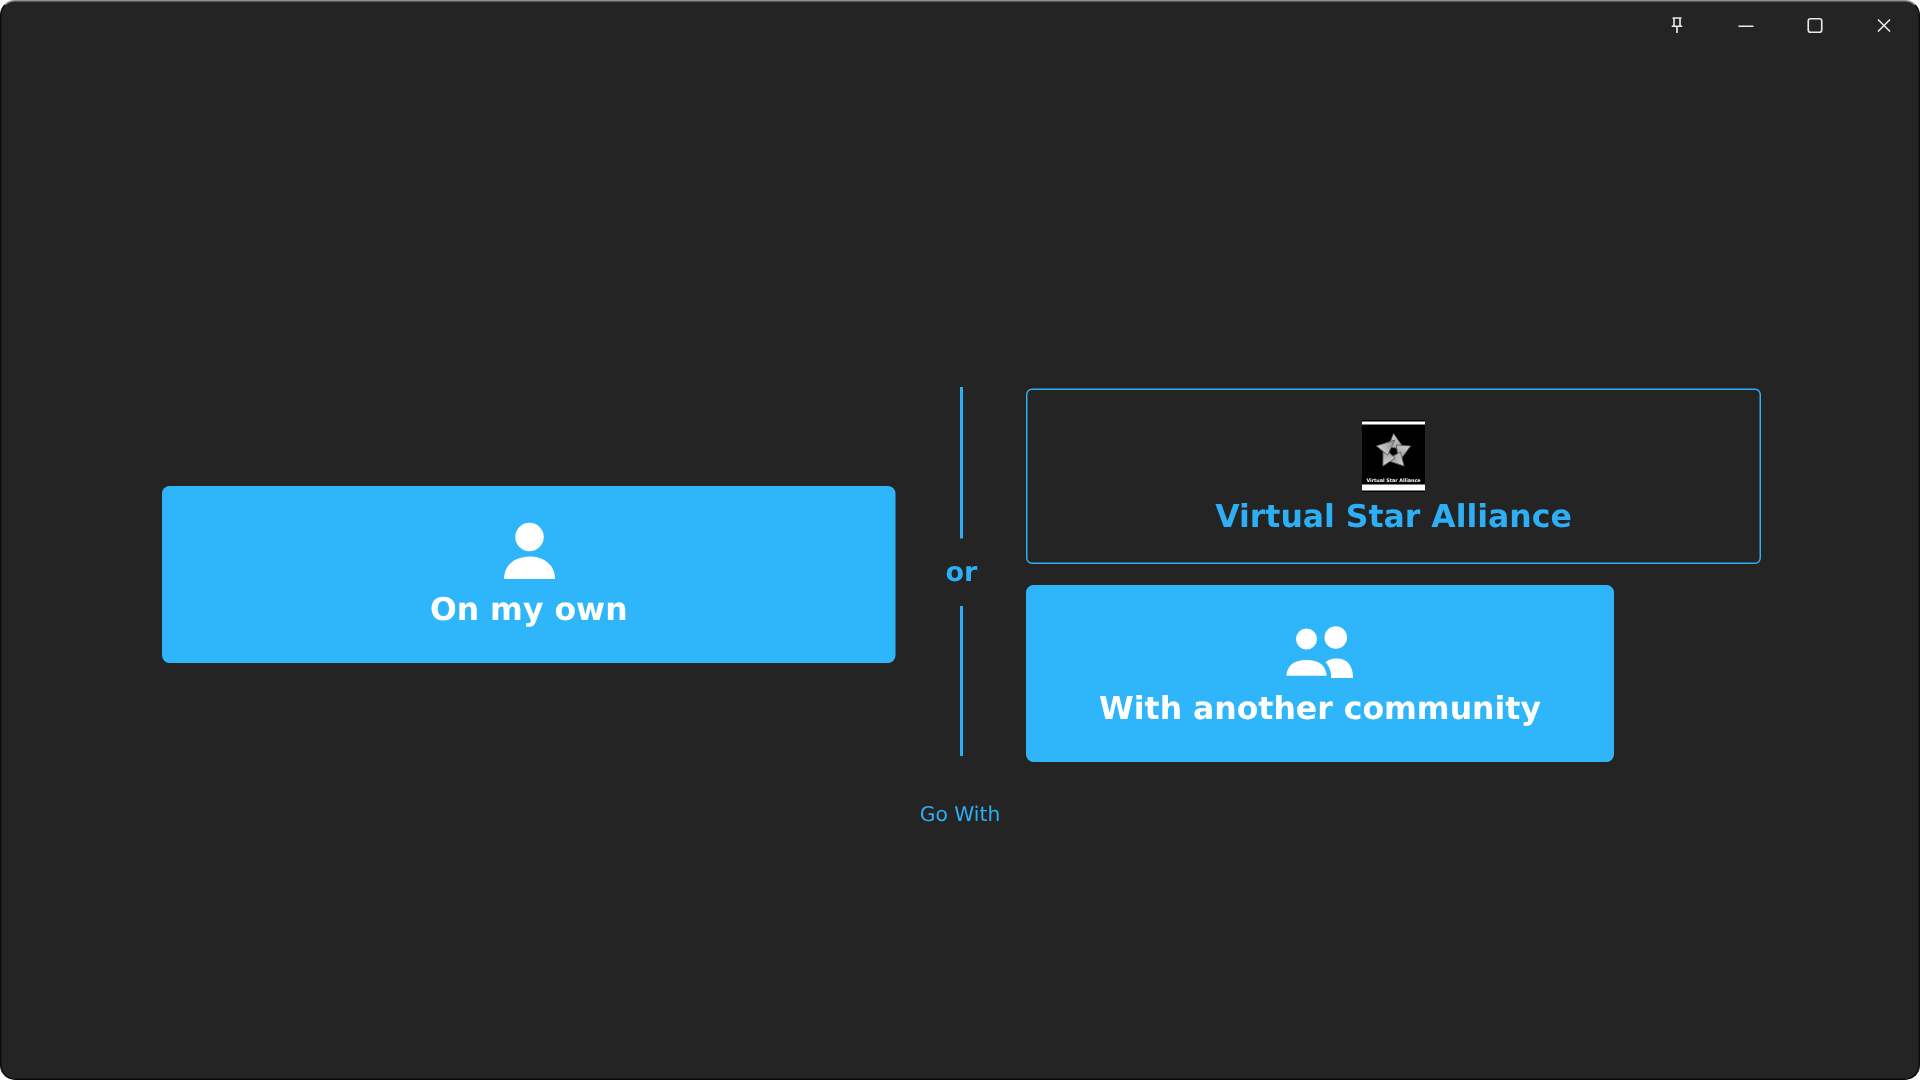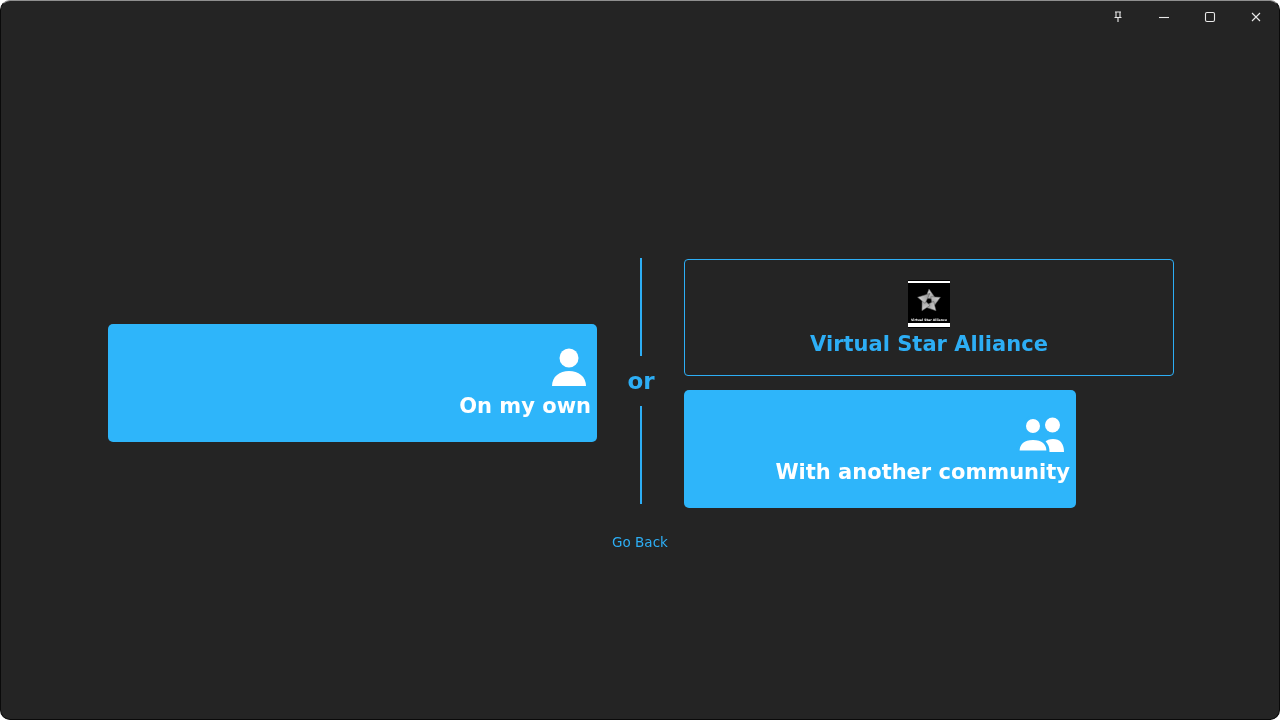--- a/index.html
+++ b/index.html
@@ -45,21 +45,20 @@
     gap: 4px;
     border: none; border-radius: 5px;
     font-family: inherit;
     font-size: 21px; font-weight: 700;
     cursor: pointer;
     box-sizing: border-box;
   }
   .opt-btn.filled {
     background: var(--fill, #2eb5fa);
     color: var(--textlight, #fff);
-    align-items: flex-end;
   }
   .opt-btn.outlined {
     background: transparent;
     border: 1px solid var(--accent, #2daef5);
     border-radius: 4px;
     color: var(--accent, #2daef5);
   }
   .btn-solo       { left: 107px; top: 323px; width: 489px; height: 118px; }
   .btn-vsa        { left: 683px; top: 258px; width: 490px; height: 117px; }
   .btn-community  { left: 683px; top: 389px; width: 392px; height: 118px; }
@@ -72,21 +71,21 @@
     width: 20px; height: 246px;
     display: flex; flex-direction: column; align-items: center;
   }
   .divider .line {
     width: 2px; flex: 1;
     background: var(--accent, #2daef5);
   }
   .divider .or-label {
     margin: 12px 0;
     color: var(--accent, #2daef5);
-    font-size: 23px; font-weight: 700;
+    font-size: 18px; font-weight: 700;
   }
   
   .go-back-row {
     position: absolute; top: 531px; left: 0; width: 100%;
     text-align: center;
   }
   .go-back {
     display: inline-block;
     background: none; border: none; padding: 2px 6px;
     font-family: inherit;
@@ -189,16 +188,16 @@
         <circle class="person-fill" cx="38.5" cy="11" r="7.5"></circle>
         <path class="person-fill" d="M28 38 C28 29.5 32 25 39 25 C46 25 50 29.5 50 38 Z"></path>
         <circle class="person-front" cx="19" cy="12" r="8.5"></circle>
         <path class="person-front" d="M4 38 C4 29 10 24.5 19 24.5 C28 24.5 34 29 34 38 Z"></path>
       </svg>
     </span>
     <span>With another community</span>
   </button>
 
   <div class="go-back-row">
-    <button class="go-back">Go Back</button>
+    <button class="go-back">Go With</button>
   </div>
 
 </div>
 
 </body></html>

